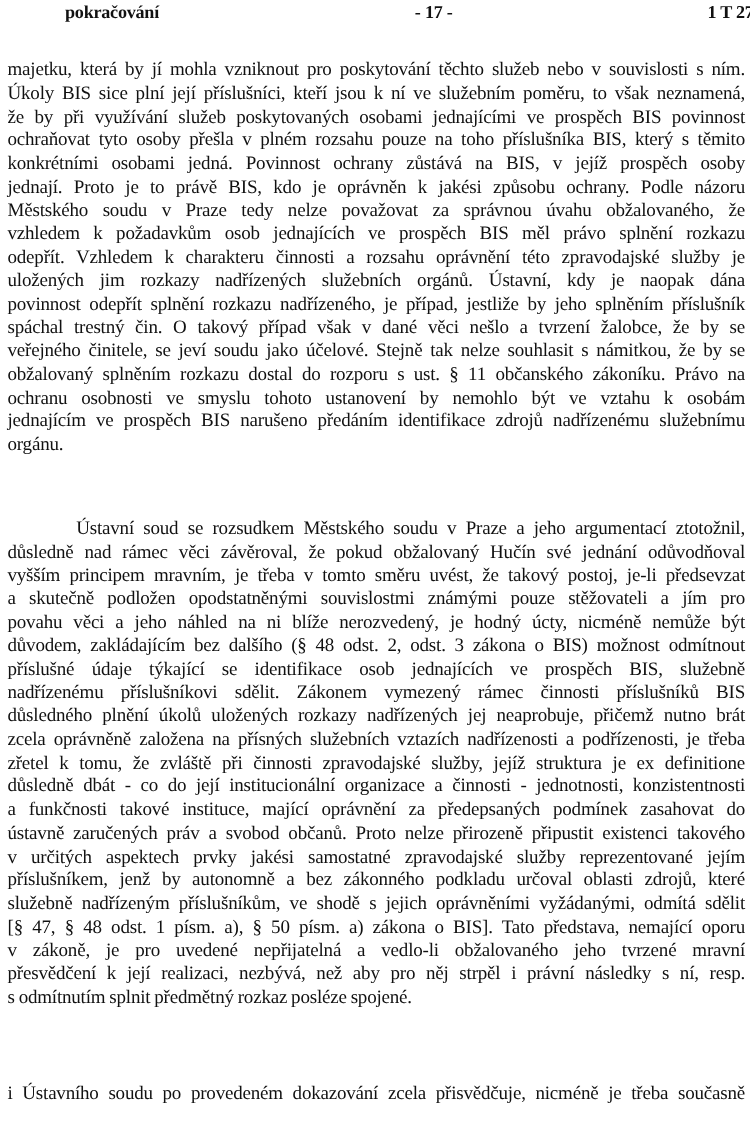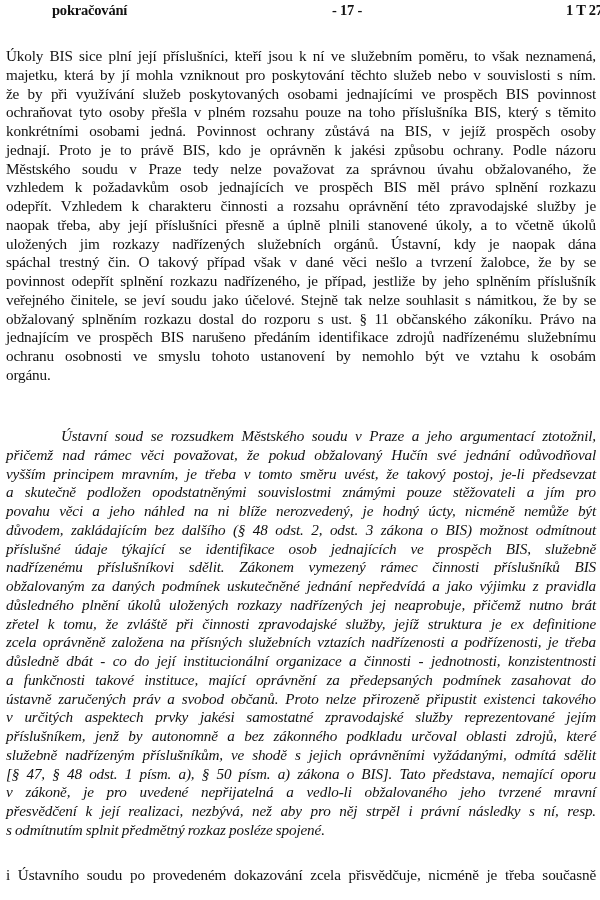--- a/index.html
+++ b/index.html
@@ -11,67 +11,65 @@
   .header .left { position: absolute; left: 0; top: 0; }
   .header .center { position: absolute; left: 0; width: 590px; text-align: center; top: 0; }
   .header .right { position: absolute; right: 0; top: 0; }
   .para { position: absolute; left: 6px; width: 590px; }
   .line { display: block; height: 18.75px; line-height: 18.75px; font-size: 15.2px;
           text-align: justify; text-align-last: justify; white-space: nowrap;
           letter-spacing: -0.15px; word-spacing: -0.5px; overflow: visible; }
   .line.last { text-align-last: left; }
   .line.indent { padding-left: 55px; }
   #p1 { top: 47px; }
-  #p2 { top: 427px; font-style: italic; }
+  #p2 { top: 414px; }
   #p3 { top: 866px; }
 </style>
 </head>
 <body>
 
 <div class="page">
 
   <div class="header">
     <span class="left">pokračování</span>
     <span class="center">- 17 -</span>
     <span class="right">1 T 275/2001</span>
   </div>
 
   <div class="para" id="p1">
+      <span class="line"><span style="white-space: nowrap; word-spacing: -0.5px;">majetku, která by jí mohla vzniknout pro poskytování těchto služeb nebo v souvislosti s ním.</span></span>
       <span class="line"><span style="white-space: nowrap; word-spacing: -0.5px;">Úkoly BIS sice plní její příslušníci, kteří jsou k ní ve služebním poměru, to však neznamená,</span></span>
-      <span class="line"><span style="white-space: nowrap; word-spacing: -0.5px;">majetku, která by jí mohla vzniknout pro poskytování těchto služeb nebo v souvislosti s ním.</span></span>
       <span class="line"><span style="white-space: nowrap; word-spacing: -0.5px;">že by při využívání služeb poskytovaných osobami jednajícími ve prospěch BIS povinnost</span></span>
       <span class="line"><span style="white-space: nowrap; word-spacing: -0.5px;">ochraňovat tyto osoby přešla v plném rozsahu pouze na toho příslušníka BIS, který s těmito</span></span>
       <span class="line"><span style="white-space: nowrap; word-spacing: -0.5px;">konkrétními osobami jedná. Povinnost ochrany zůstává na BIS, v jejíž prospěch osoby</span></span>
       <span class="line"><span style="white-space: nowrap; word-spacing: -0.5px;">jednají. Proto je to právě BIS, kdo je oprávněn k jakési způsobu ochrany. Podle názoru</span></span>
       <span class="line"><span style="white-space: nowrap; word-spacing: -0.5px;">Městského soudu v Praze tedy nelze považovat za správnou úvahu obžalovaného, že</span></span>
       <span class="line"><span style="white-space: nowrap; word-spacing: -0.5px;">vzhledem k požadavkům osob jednajících ve prospěch BIS měl právo splnění rozkazu</span></span>
       <span class="line"><span style="white-space: nowrap; word-spacing: -0.5px;">odepřít. Vzhledem k charakteru činnosti a rozsahu oprávnění této zpravodajské služby je</span></span>
-      <span class="line"><span style="white-space: nowrap; word-spacing: -0.5px;">naopak třeba, aby její příslušníci přesně a úplně plnili stanovené úkoly, a to včetně úkolů</span></span>
       <span class="line"><span style="white-space: nowrap; word-spacing: -0.5px;">uložených jim rozkazy nadřízených služebních orgánů. Ústavní, kdy je naopak dána</span></span>
+      <span class="line"><span style="white-space: nowrap; word-spacing: -0.5px;">povinnost odepřít splnění rozkazu nadřízeného, je případ, jestliže by jeho splněním příslušník</span></span>
       <span class="line"><span style="white-space: nowrap; word-spacing: -0.5px;">spáchal trestný čin. O takový případ však v dané věci nešlo a tvrzení žalobce, že by se</span></span>
-      <span class="line"><span style="white-space: nowrap; word-spacing: -0.5px;">povinnost odepřít splnění rozkazu nadřízeného, je případ, jestliže by jeho splněním příslušník</span></span>
       <span class="line"><span style="white-space: nowrap; word-spacing: -0.5px;">veřejného činitele, se jeví soudu jako účelové. Stejně tak nelze souhlasit s námitkou, že by se</span></span>
       <span class="line"><span style="white-space: nowrap; word-spacing: -0.5px;">obžalovaný splněním rozkazu dostal do rozporu s ust. § 11 občanského zákoníku. Právo na</span></span>
+      <span class="line"><span style="white-space: nowrap; word-spacing: -0.5px;">ochranu osobnosti ve smyslu tohoto ustanovení by nemohlo být ve vztahu k osobám</span></span>
       <span class="line"><span style="white-space: nowrap; word-spacing: -0.5px;">jednajícím ve prospěch BIS narušeno předáním identifikace zdrojů nadřízenému služebnímu</span></span>
-      <span class="line"><span style="white-space: nowrap; word-spacing: -0.5px;">ochranu osobnosti ve smyslu tohoto ustanovení by nemohlo být ve vztahu k osobám</span></span>
       <span class="line last"><span style="white-space: nowrap;">orgánu.</span></span>
     </div>
   <div class="para" id="p2">
       <span class="line indent"><span style="white-space: nowrap; word-spacing: -0.5px;">Ústavní soud se rozsudkem Městského soudu v Praze a jeho argumentací ztotožnil,</span></span>
-      <span class="line"><span style="white-space: nowrap; word-spacing: -0.5px;">přičemž nad rámec věci považovat, že pokud obžalovaný Hučín své jednání odůvodňoval</span></span>
+      <span class="line"><span style="white-space: nowrap; word-spacing: -0.5px;">důsledně nad rámec věci závěroval, že pokud obžalovaný Hučín své jednání odůvodňoval</span></span>
       <span class="line"><span style="white-space: nowrap; word-spacing: -0.5px;">vyšším principem mravním, je třeba v tomto směru uvést, že takový postoj, je-li předsevzat</span></span>
       <span class="line"><span style="white-space: nowrap; word-spacing: -0.5px;">a skutečně podložen opodstatněnými souvislostmi známými pouze stěžovateli a jím pro</span></span>
       <span class="line"><span style="white-space: nowrap; word-spacing: -0.5px;">povahu věci a jeho náhled na ni blíže nerozvedený, je hodný úcty, nicméně nemůže být</span></span>
       <span class="line"><span style="white-space: nowrap; word-spacing: -0.5px;">důvodem, zakládajícím bez dalšího (§ 48 odst. 2, odst. 3 zákona o BIS) možnost odmítnout</span></span>
       <span class="line"><span style="white-space: nowrap; word-spacing: -0.5px;">příslušné údaje týkající se identifikace osob jednajících ve prospěch BIS, služebně</span></span>
       <span class="line"><span style="white-space: nowrap; word-spacing: -0.5px;">nadřízenému příslušníkovi sdělit. Zákonem vymezený rámec činnosti příslušníků BIS</span></span>
-      <span class="line"><span style="white-space: nowrap; word-spacing: -0.5px;">obžalovaným za daných podmínek uskutečněné jednání nepředvídá a jako výjimku z pravidla</span></span>
       <span class="line"><span style="white-space: nowrap; word-spacing: -0.5px;">důsledného plnění úkolů uložených rozkazy nadřízených jej neaprobuje, přičemž nutno brát</span></span>
+      <span class="line"><span style="white-space: nowrap; word-spacing: -0.5px;">zcela oprávněně založena na přísných služebních vztazích nadřízenosti a podřízenosti, je třeba</span></span>
       <span class="line"><span style="white-space: nowrap; word-spacing: -0.5px;">zřetel k tomu, že zvláště při činnosti zpravodajské služby, jejíž struktura je ex definitione</span></span>
-      <span class="line"><span style="white-space: nowrap; word-spacing: -0.5px;">zcela oprávněně založena na přísných služebních vztazích nadřízenosti a podřízenosti, je třeba</span></span>
       <span class="line"><span style="white-space: nowrap; word-spacing: -0.5px;">důsledně dbát - co do její institucionální organizace a činnosti - jednotnosti, konzistentnosti</span></span>
       <span class="line"><span style="white-space: nowrap; word-spacing: -0.5px;">a funkčnosti takové instituce, mající oprávnění za předepsaných podmínek zasahovat do</span></span>
       <span class="line"><span style="white-space: nowrap; word-spacing: -0.5px;">ústavně zaručených práv a svobod občanů. Proto nelze přirozeně připustit existenci takového</span></span>
       <span class="line"><span style="white-space: nowrap; word-spacing: -0.5px;">v určitých aspektech prvky jakési samostatné zpravodajské služby reprezentované jejím</span></span>
       <span class="line"><span style="white-space: nowrap; word-spacing: -0.5px;">příslušníkem, jenž by autonomně a bez zákonného podkladu určoval oblasti zdrojů, které</span></span>
       <span class="line"><span style="white-space: nowrap; word-spacing: -0.5px;">služebně nadřízeným příslušníkům, ve shodě s jejich oprávněními vyžádanými, odmítá sdělit</span></span>
       <span class="line"><span style="white-space: nowrap; word-spacing: -0.5px;">[§ 47, § 48 odst. 1 písm. a), § 50 písm. a) zákona o BIS]. Tato představa, nemající oporu</span></span>
       <span class="line"><span style="white-space: nowrap; word-spacing: -0.5px;">v zákoně, je pro uvedené nepřijatelná a vedlo-li obžalovaného jeho tvrzené mravní</span></span>
       <span class="line"><span style="white-space: nowrap; word-spacing: -0.5px;">přesvědčení k její realizaci, nezbývá, než aby pro něj strpěl i právní následky s ní, resp.</span></span>
       <span class="line last"><span style="white-space: nowrap;">s odmítnutím splnit předmětný rozkaz posléze spojené.</span></span>

